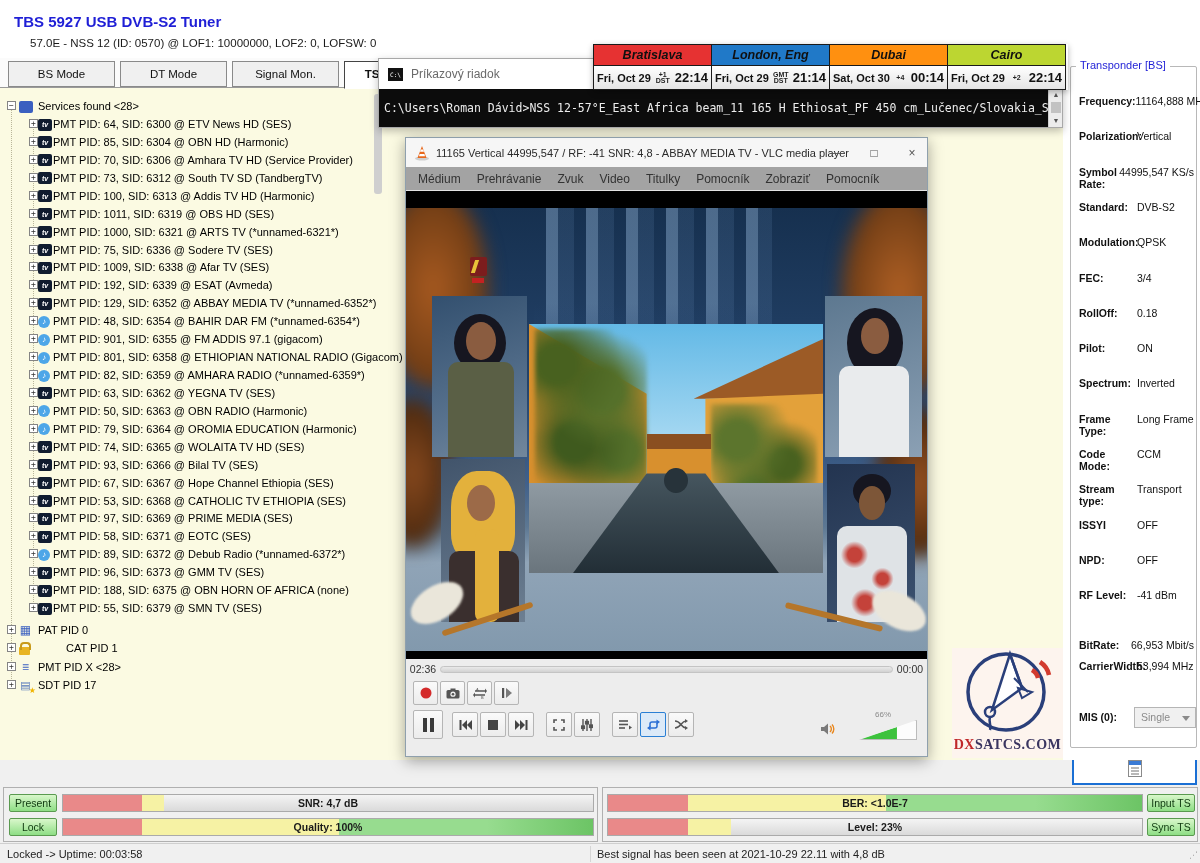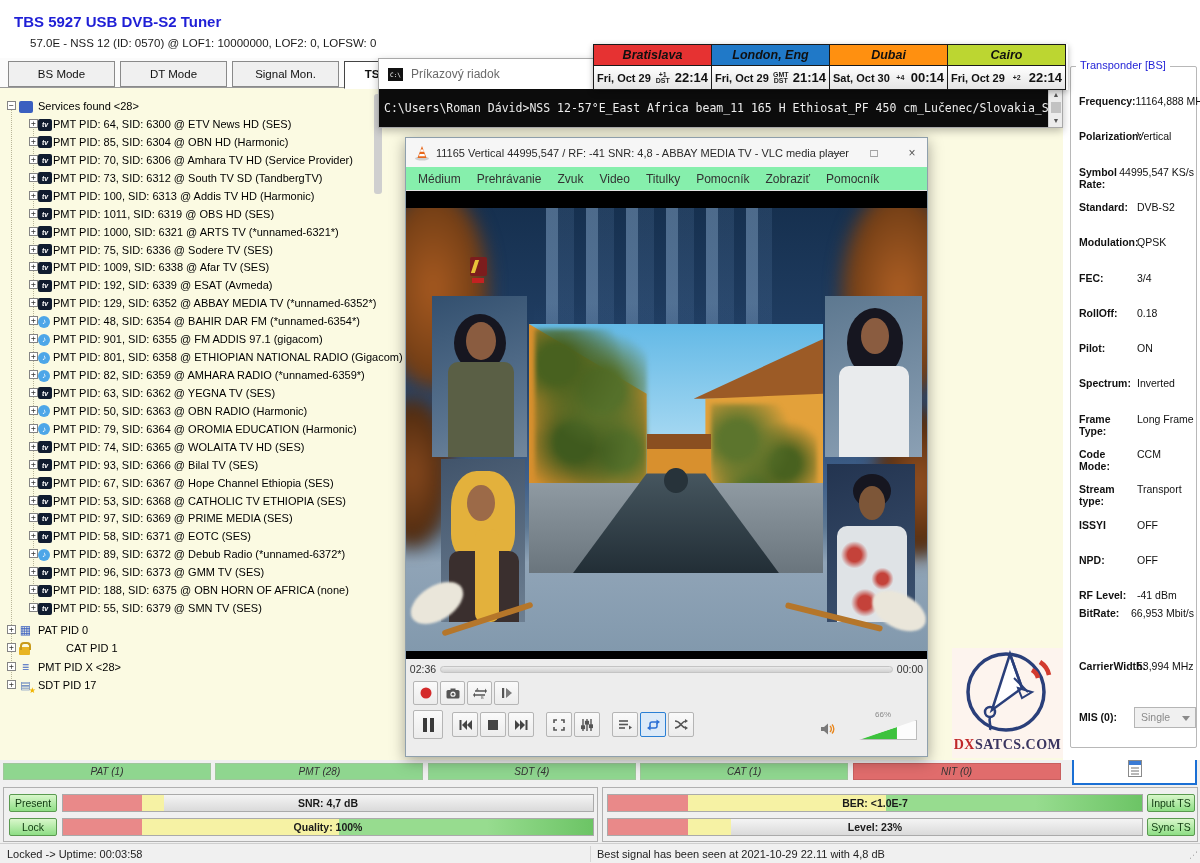--- a/index.html
+++ b/index.html
@@ -61,21 +61,21 @@
   .clock-tz{display:flex;flex-direction:column;align-items:center;line-height:6px}
   .clock-tz b{font-size:7px;color:#222}
   .clock-time{font-size:13px;font-weight:bold;color:#111}
 
   
   .vlc{position:absolute;left:405px;top:137px;width:523px;height:620px;background:#f2f2f2;border:1px solid #8fa0ad;box-shadow:0 4px 14px rgba(0,0,0,.35);z-index:4}
   .vlc-titlebar{position:absolute;left:0;top:0;right:0;height:29px;background:#f6f6f6;display:flex;align-items:center}
   .vlc-title{font-size:11px;color:#2a2a2a;margin-left:6px;white-space:nowrap}
   .vlc-winbtns{position:absolute;right:8px;top:0;height:29px;display:flex;align-items:center;gap:24px}
   .vlc-winbtns span{font-size:12px;color:#555;width:14px;text-align:center;cursor:default}
-  .vlc-menubar{position:absolute;left:0;top:29px;right:0;height:24px;background:#86efac;border-bottom:1px solid #e4e4e4;display:flex;align-items:center;padding-left:4px}
+  .vlc-menubar{position:absolute;left:0;top:29px;right:0;height:24px;background:#a3a3a3;border-bottom:1px solid #e4e4e4;display:flex;align-items:center;padding-left:4px}
   .vlc-menu{font-size:12px;color:#333;padding:3px 8px;cursor:default}
   .vlc-video{position:absolute;left:0;top:53px;width:521px;height:468px;background:#000;overflow:hidden}
 
   
   .vframe{position:absolute;left:0;top:17px;width:521px;height:443px;overflow:hidden;
           background:linear-gradient(180deg,#16304f 0%,#24436a 40%,#40608a 62%,#5d7893 72%,#90a4b7 80%,#8299ad 100%)}
   .streaks{position:absolute;left:128px;top:0;width:238px;height:210px;opacity:.7;
            background:repeating-linear-gradient(90deg,rgba(150,190,230,0) 0 12px,rgba(165,200,235,.55) 12px 24px,rgba(120,160,205,.2) 24px 40px)}
   .streaks-fade{position:absolute;left:128px;top:0;width:238px;height:212px;background:linear-gradient(180deg,rgba(26,52,84,0) 45%,#24436a 100%)}
   .blob{position:absolute;border-radius:50%;filter:blur(9px)}
@@ -344,27 +344,20 @@
         <span class="ti ti-pmt" style="position: absolute; left: 19px;">≡</span>
         <div class="tlabel" style="left: 38px;">PMT PID X &lt;28&gt;</div>
       </div>
       <div class="trow" style="top: 589.2px; left: 0px; width: 380px;">
         <div class="expander" style="left: 7px; top: 3px; position: absolute;">+</div>
         <span class="ti ti-sdt" style="position: absolute; left: 19px;">▤<i class="star">★</i></span>
         <div class="tlabel" style="left: 38px;">SDT PID 17</div>
       </div>
     </div>
 
-  <div class="pid-row" id="pidrow">
-      <div class="pid-seg" style="left: 3px; width: 208px;">PAT (1)</div>
-      <div class="pid-seg" style="left: 215.4px; width: 208px;">PMT (28)</div>
-      <div class="pid-seg" style="left: 427.8px; width: 208px;">SDT (4)</div>
-      <div class="pid-seg" style="left: 640.2px; width: 208px;">CAT (1)</div>
-      <div class="pid-seg bad" style="left: 852.6px; width: 208px;">NIT (0)</div>
-    </div>
 
   <div class="ts-btn">
     <svg width="14" height="17" viewBox="0 0 14 17">
       <rect x="0.5" y="0.5" width="13" height="16" fill="#fff" stroke="#8a8a8a"></rect>
       <rect x="1" y="1" width="12" height="4" fill="#3a7bd5"></rect>
       <line x1="3" y1="8" x2="11" y2="8" stroke="#9a9a9a" stroke-width="1.4"></line>
       <line x1="3" y1="11" x2="11" y2="11" stroke="#9a9a9a" stroke-width="1.4"></line>
       <line x1="3" y1="14" x2="11" y2="14" stroke="#9a9a9a" stroke-width="1.4"></line>
     </svg>
   </div>
@@ -465,21 +458,21 @@
           <span class="tp-v">OFF</span>
         </div>
         <div class="tp-row" style="top: 486.9px;">
           <span class="tp-l">NPD:</span>
           <span class="tp-v">OFF</span>
         </div>
         <div class="tp-row" style="top: 522.2px;">
           <span class="tp-l">RF Level:</span>
           <span class="tp-v">-41 dBm</span>
         </div>
-        <div class="tp-row" style="top: 540px; justify-content: space-between;">
+        <div class="tp-row" style="top: 572px; justify-content: space-between;">
           <span class="tp-l">BitRate:</span>
           <span class="tp-v">66,953 Mbit/s</span>
         </div>
         <div class="tp-row" style="top: 592.8px;">
           <span class="tp-l">CarrierWidth:</span>
           <span class="tp-v">53,994 MHz</span>
         </div>
       </div>
   </div>
 

